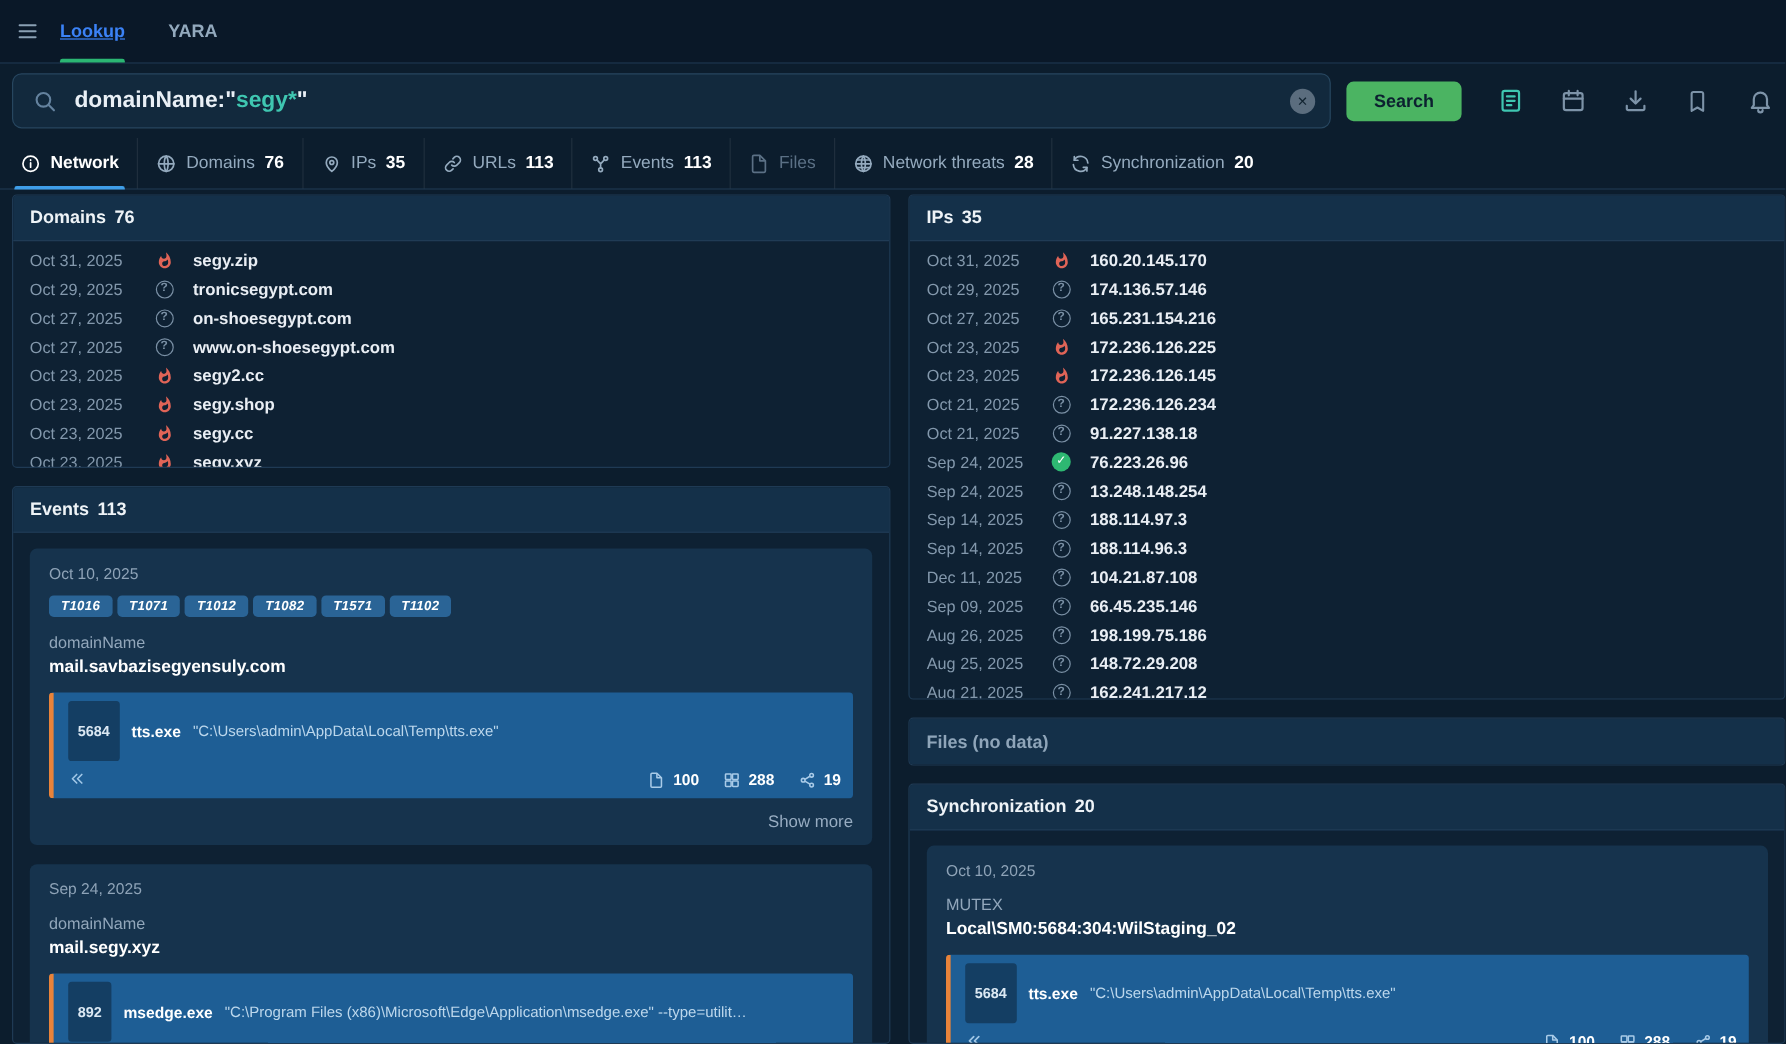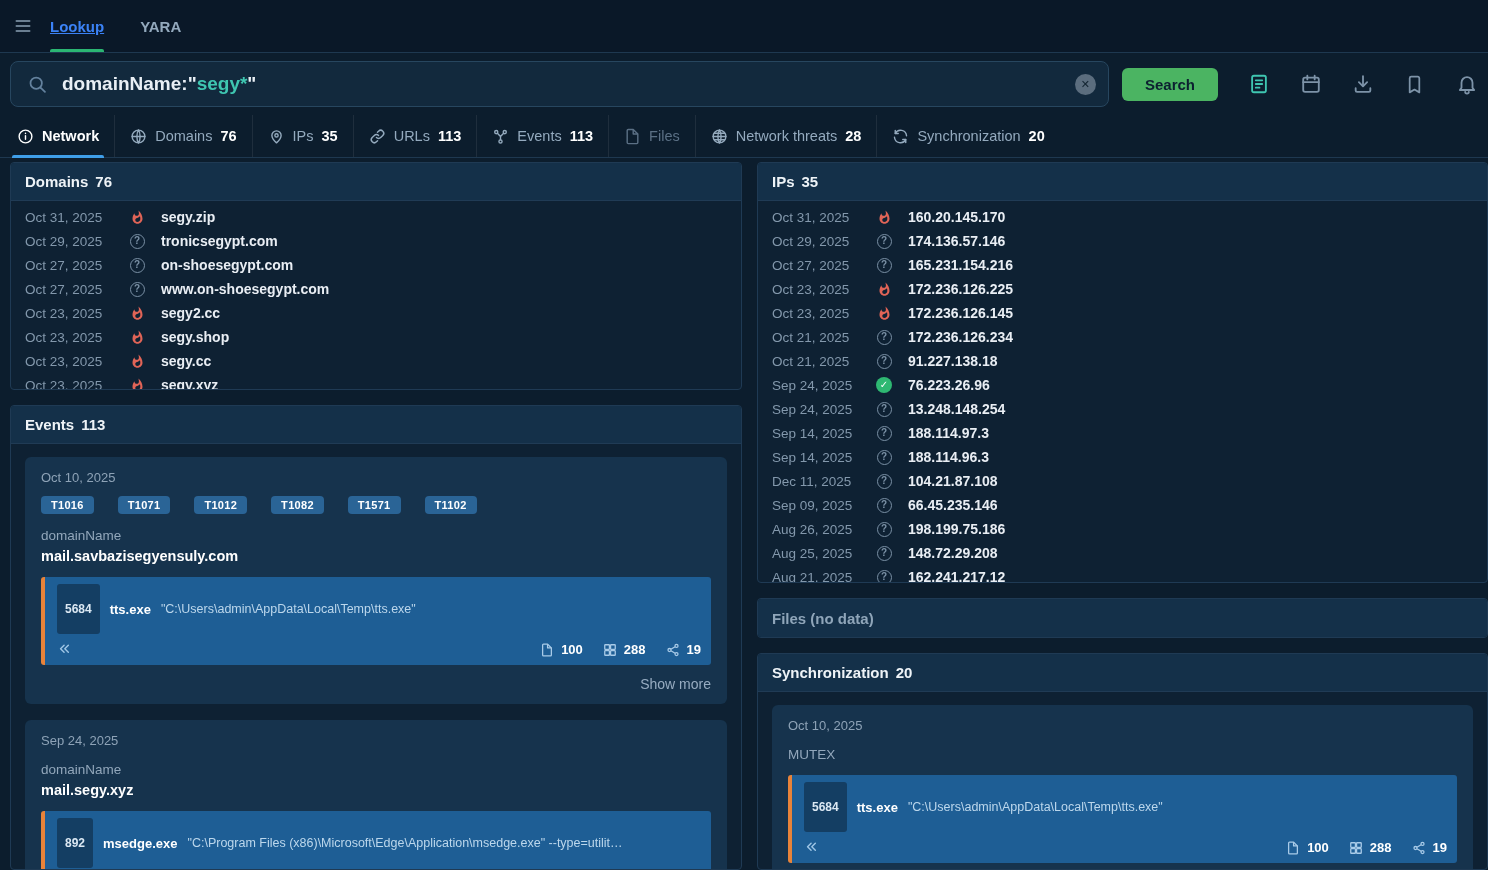--- a/index.html
+++ b/index.html
@@ -117,21 +117,21 @@
     color:#ffffff; font-size:10px; font-weight:700; align-items:center; justify-content:center; line-height:1;
   }
   .ind-row.malicious .icon-flame { display:block; }
   .ind-row.unknown .icon-question { display:flex; }
   .ind-row.safe .icon-check { display:flex; }
 
   
   .panel-body { flex:1; min-height:0; padding:13px 14px; }
   .ev-card { background:#16334d; border-radius:6px; padding:13px 16px 12px; margin-bottom:16px; }
   .ev-date { font-size:13px; color:#8ea3b7; }
-  .tag-row { margin-top:11px; display:flex; gap:24px; flex-wrap:wrap; }
+  .tag-row { margin-top:11px; display:flex; gap:4px; flex-wrap:wrap;font-style:italic; }
   .tag {
     background:#2a6496; color:#ffffff; font-size:11px; font-weight:700;
     padding:3px 10px; border-radius:4px; letter-spacing:.3px; cursor:pointer;
   }
   .f-label { margin-top:14px; color:#92a7bb; font-size:13.5px; }
   .f-value { margin-top:5px; color:#ffffff; font-weight:600; font-size:14.5px; }
   .proc {
     margin-top:13px; background:#1e5e95; border-left:4px solid #e8833a; border-radius:3px;
     padding:7px 10px 7px 12px; cursor:pointer;
   }
@@ -677,20 +677,21 @@
       <section class="panel sync">
         <div class="panel-header">
           <span class="p-title">Synchronization</span>
           <span class="p-count">20</span>
         </div>
         <div class="panel-body scrolly">
 
           <div class="ev-card">
             <div class="ev-date">Oct 10, 2025</div>
             <div class="f-label">MUTEX</div>
+            <div class="f-value">Local\SM0:5684:304:WilStaging_02</div>
             <div class="proc">
               <div class="proc-top">
                 <span class="pid">5684</span>
                 <span class="pname">tts.exe</span>
                 <span class="pcmd">"C:\Users\admin\AppData\Local\Temp\tts.exe"</span>
               </div>
               <div class="proc-bottom">
                 <span class="preply">
                   <svg width="17" height="17" viewBox="0 0 24 24" fill="none" stroke="currentColor" stroke-width="2" stroke-linecap="round" stroke-linejoin="round">
                       <path d="M10 6 5 11l5 5"></path>

